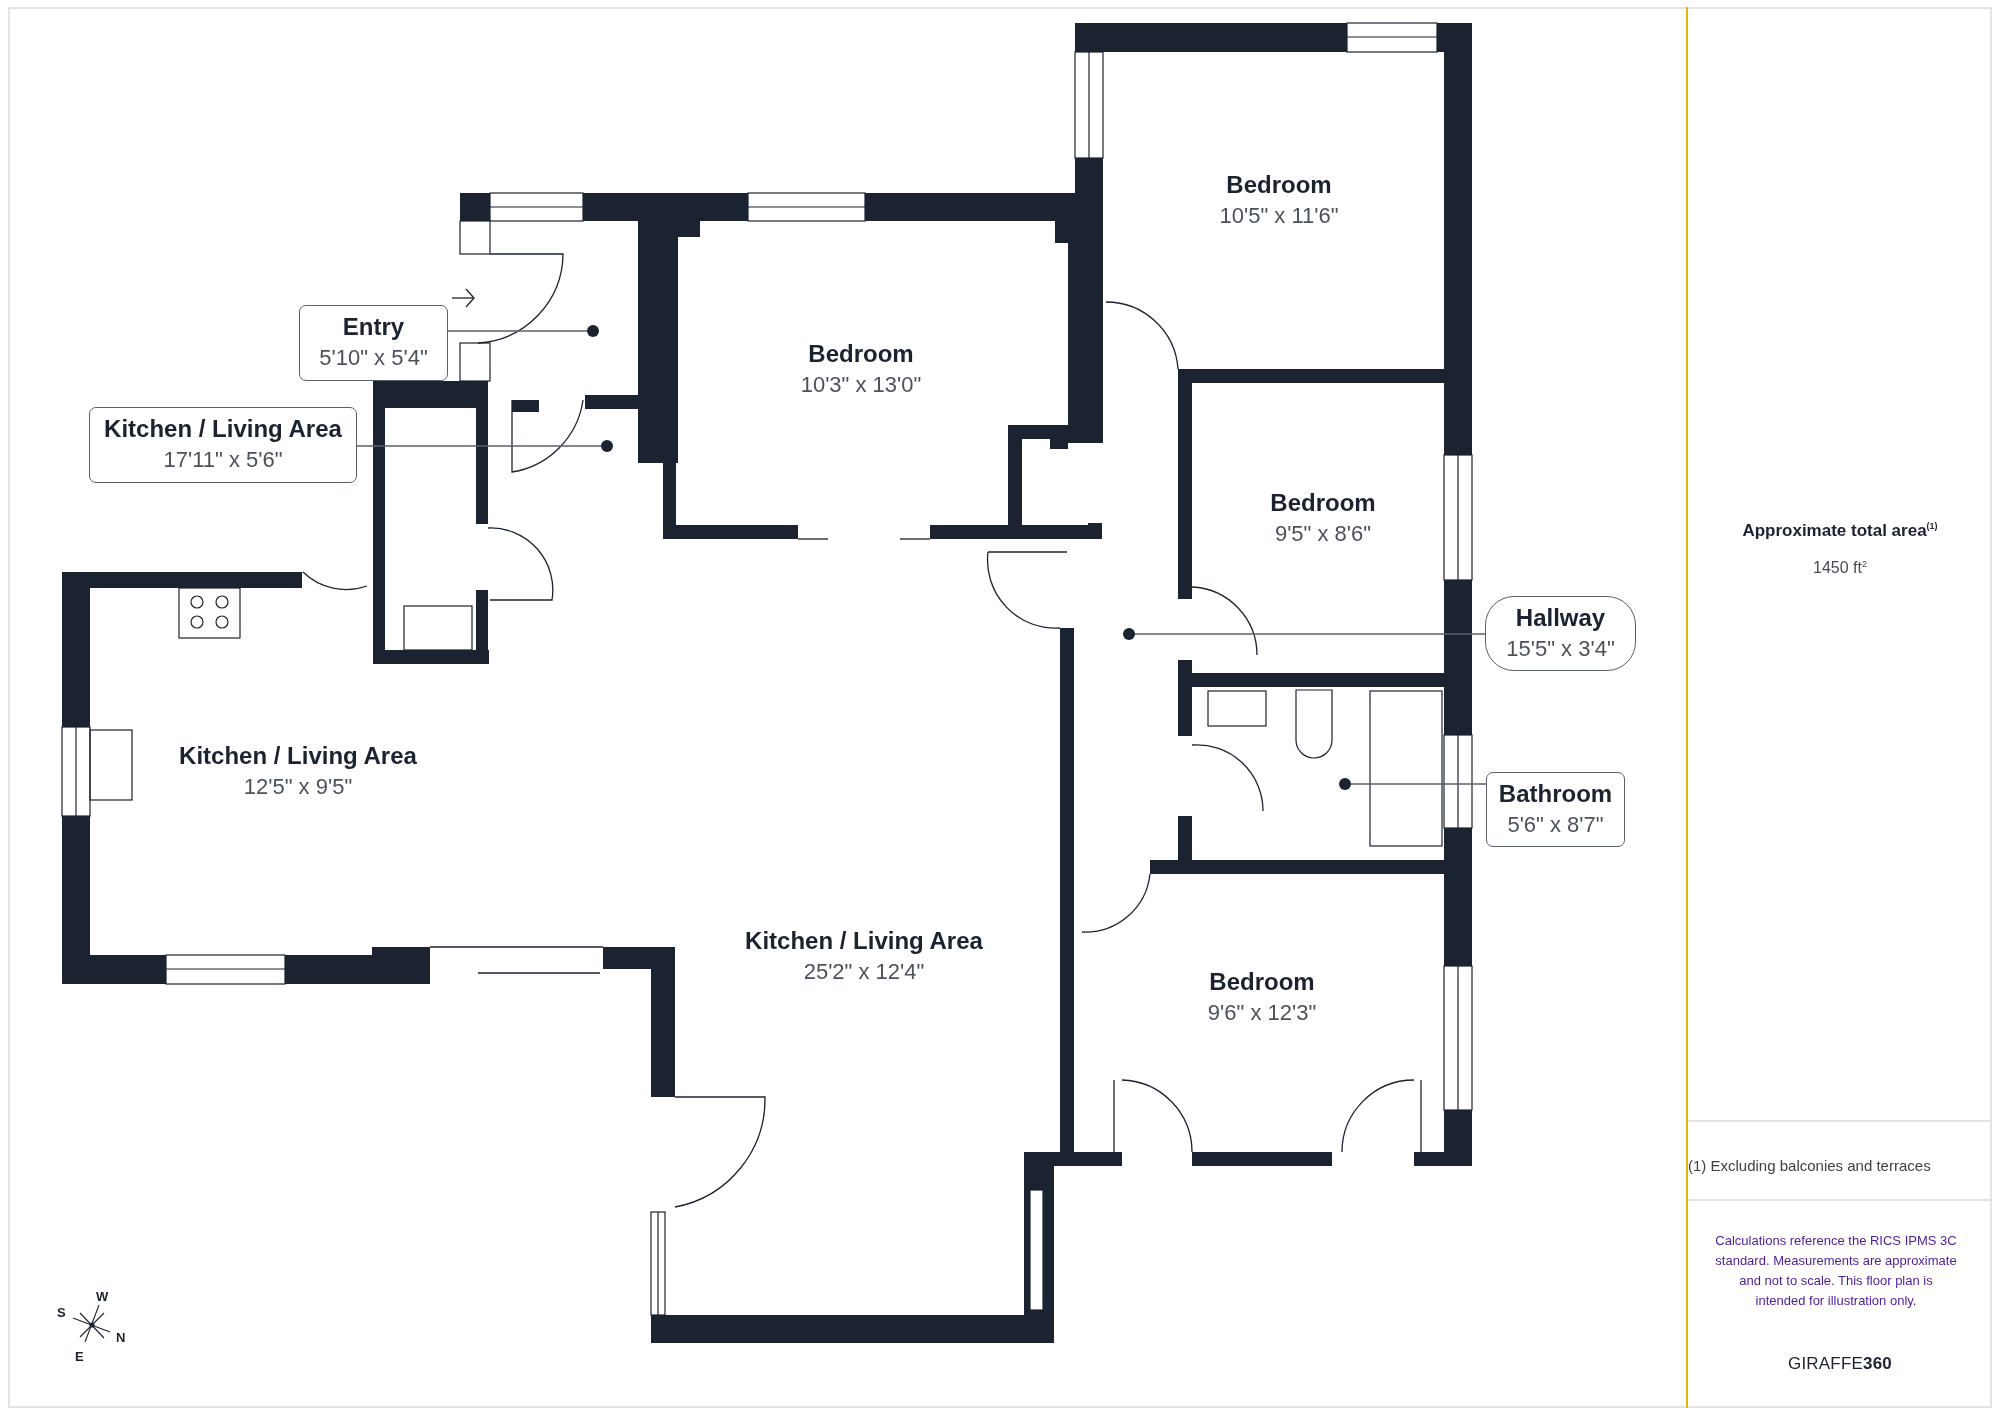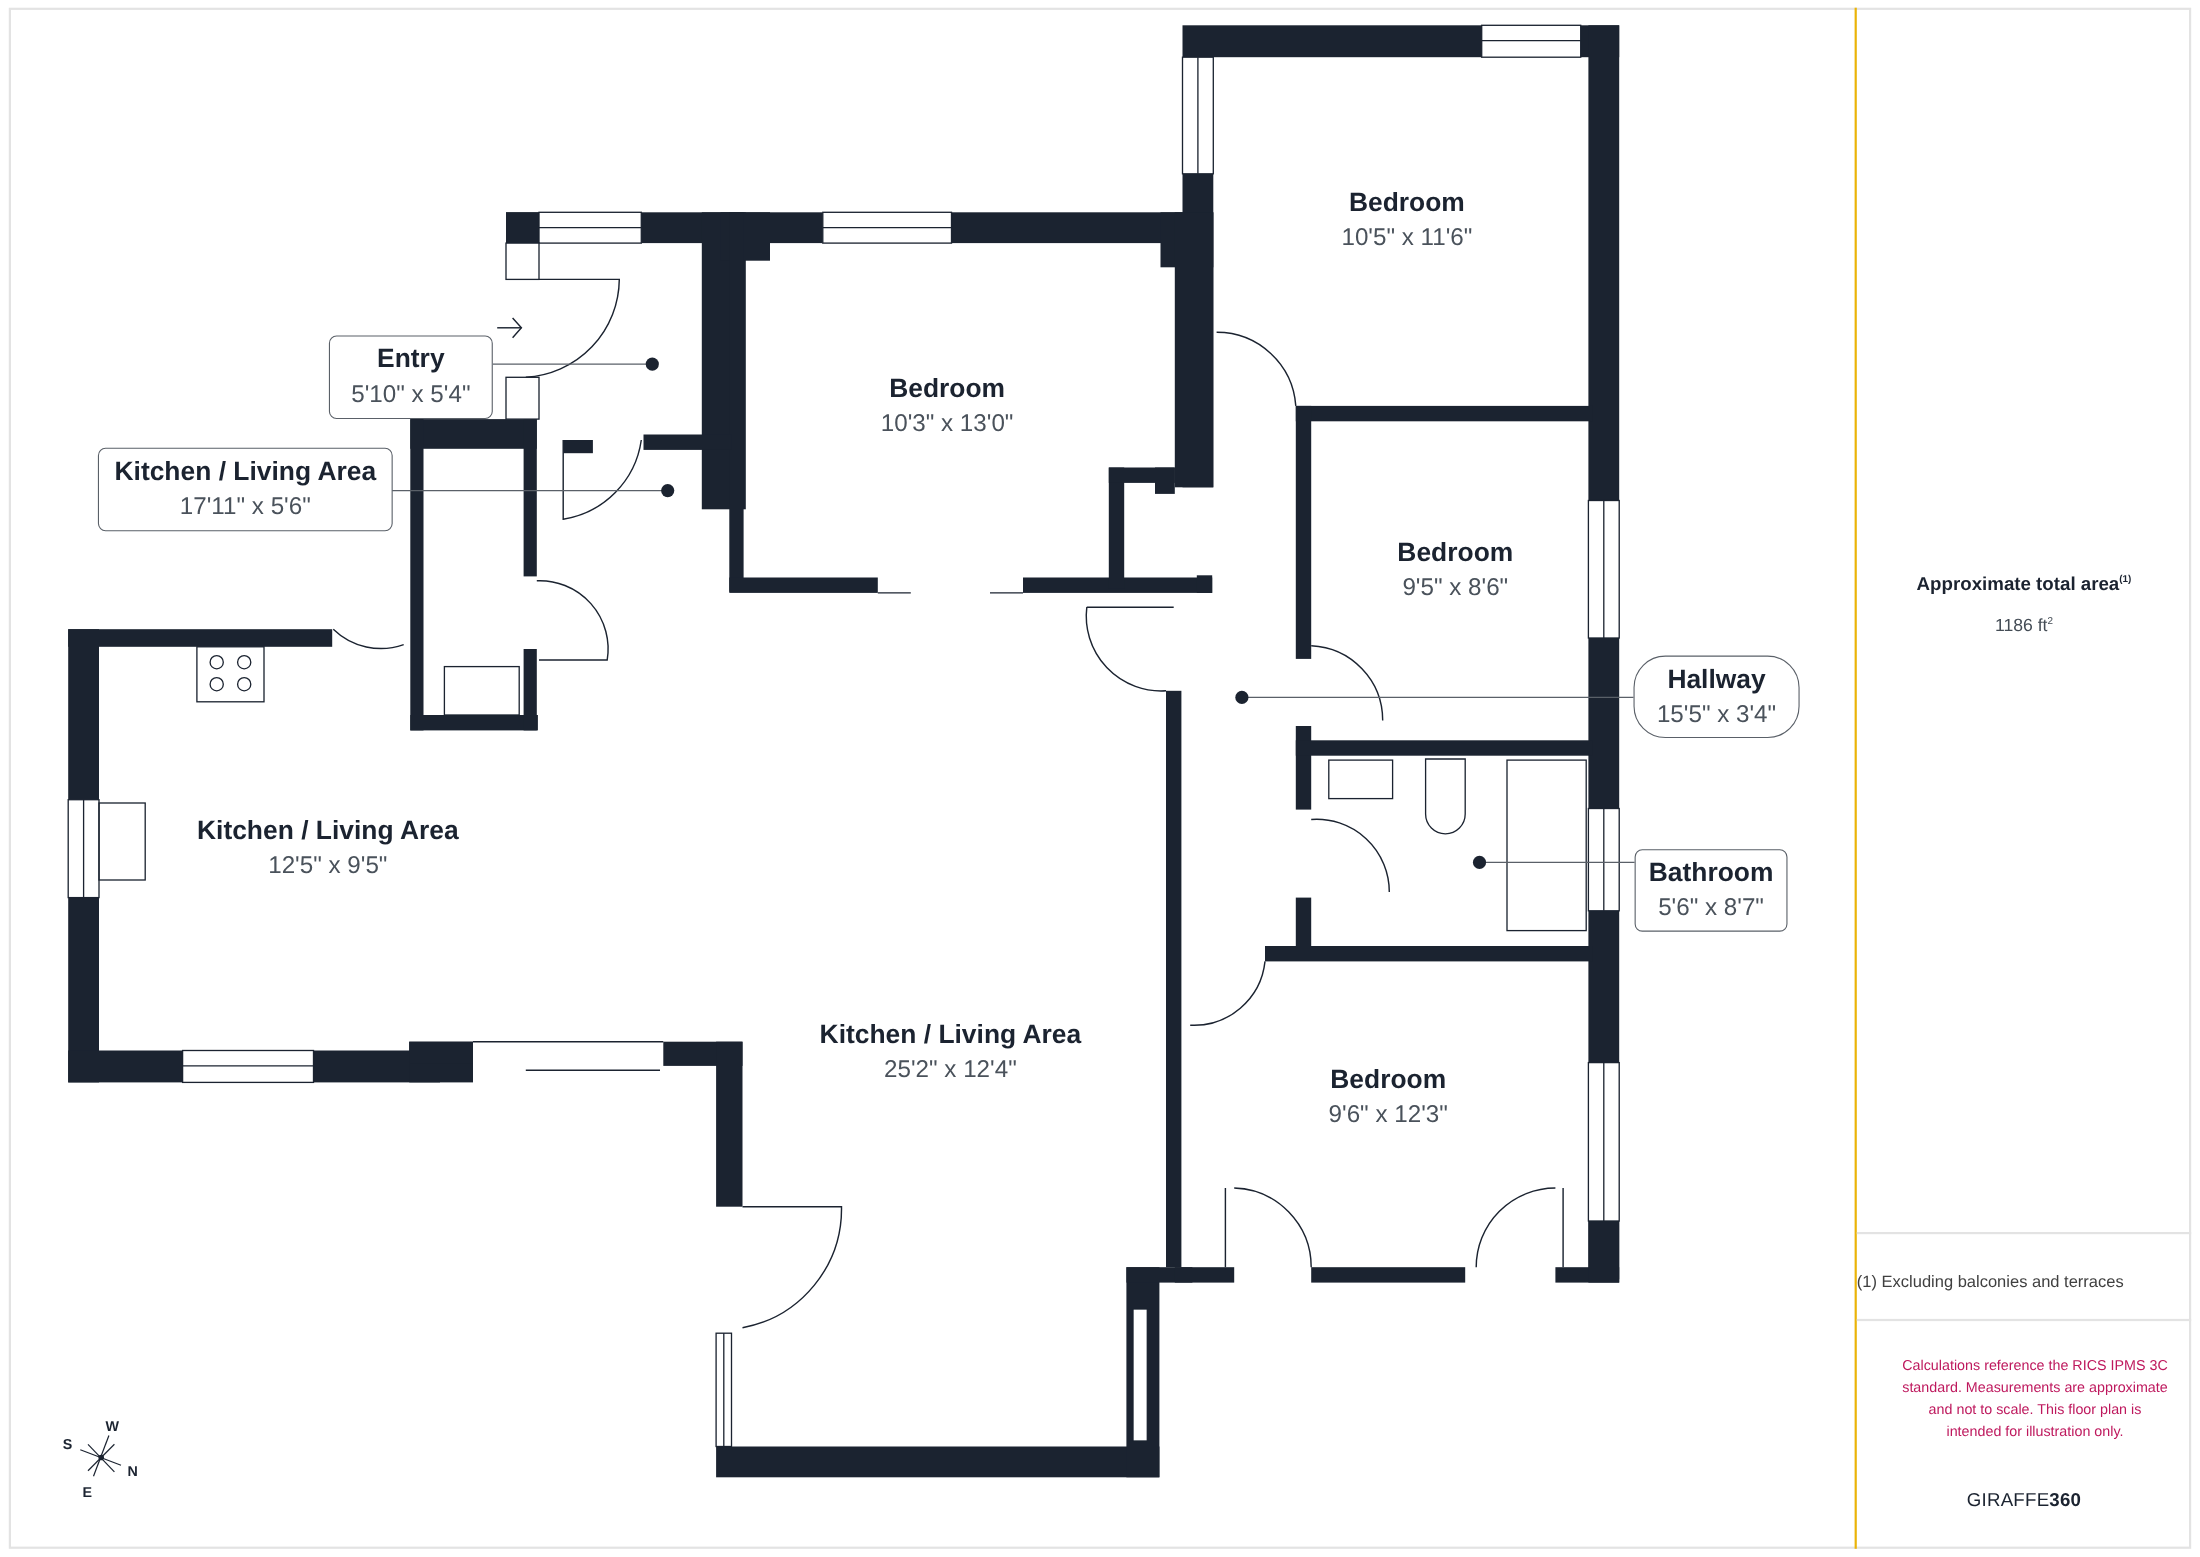--- a/index.html
+++ b/index.html
@@ -7,21 +7,21 @@
   .frame { position: absolute; left: 8px; top: 7px; width: 1984px; height: 1401px; border: 2px solid #e3e3e3; box-sizing: border-box; }
   .plan { position: absolute; left: 0; top: 0; width: 2000px; height: 1415px; }
   .side { position: absolute; left: 1686px; top: 7px; width: 306px; height: 1401px; border-left: 2px solid #eab308; box-sizing: border-box; }
   .area-title { position: absolute; left: 0; width: 100%; top: 514px; text-align: center; font-weight: bold; font-size: 17px; color: #1b2330; }
   .area-title sup { font-size: 9px; }
   .area-value { position: absolute; left: 0; width: 100%; top: 552px; text-align: center; font-size: 16px; color: #444c55; }
   .area-value sup { font-size: 9px; }
   .hr1 { position: absolute; left: 0; width: 100%; top: 1113px; border-top: 2px solid #e3e3e3; }
   .hr2 { position: absolute; left: 0; width: 100%; top: 1192px; border-top: 2px solid #e3e3e3; }
   .footnote { position: absolute; left: 0; width: 100%; top: 1150px; text-align: left; font-size: 15px; color: #404040; }
-  .disclaimer { position: absolute; left: 40px; width: 244px; top: 1224px; text-align: center; font-size: 13px; line-height: 20px; color: #be185d; }
+  .disclaimer { position: absolute; left: 26px; width: 244px; top: 1224px; text-align: center; font-size: 13px; line-height: 20px; color: #4c1d95; }
   .brand { position: absolute; left: 0; width: 100%; top: 1347px; text-align: center; font-size: 17px; color: #1b2330; letter-spacing: 0.2px; }
   .brand b { font-weight: bold; }
   .room-label { position: absolute; text-align: center; transform: translateX(-50%); white-space: nowrap; }
   .room-name { font-weight: bold; font-size: 24px; color: #1b2330; line-height: 30px; }
   .room-dim { font-size: 22px; color: #4a525b; line-height: 32px; }
   .callout { position: absolute; border: 1.5px solid #5a6068; border-radius: 7px; background: #ffffff; text-align: center; box-sizing: border-box; padding-top: 6px; }
   .compass-letter { position: absolute; font-weight: bold; font-size: 13px; color: #1b2330; }
 </style>
 </head>
 <body>
@@ -221,19 +221,19 @@
   <div class="room-name">Hallway</div>
   <div class="room-dim">15'5" x 3'4"</div>
 </div>
 <div class="callout" style="left:1486px;top:772px;width:139px;height:75px;">
   <div class="room-name">Bathroom</div>
   <div class="room-dim">5'6" x 8'7"</div>
 </div>
 
 <div class="side">
   <div class="area-title"><span>Approximate total area</span><sup>(1)</sup></div>
-  <div class="area-value"><span>1186 ft</span><sup>2</sup></div>
+  <div class="area-value"><span>1450 ft</span><sup>2</sup></div>
   <div class="hr1"></div>
   <div class="footnote">(1) Excluding balconies and terraces</div>
   <div class="hr2"></div>
   <div class="disclaimer">Calculations reference the RICS IPMS 3C standard. Measurements are approximate and not to scale. This floor plan is intended for illustration only.</div>
   <div class="brand"><span>GIRAFFE</span><b>360</b></div>
 </div>
 
 </body></html>

